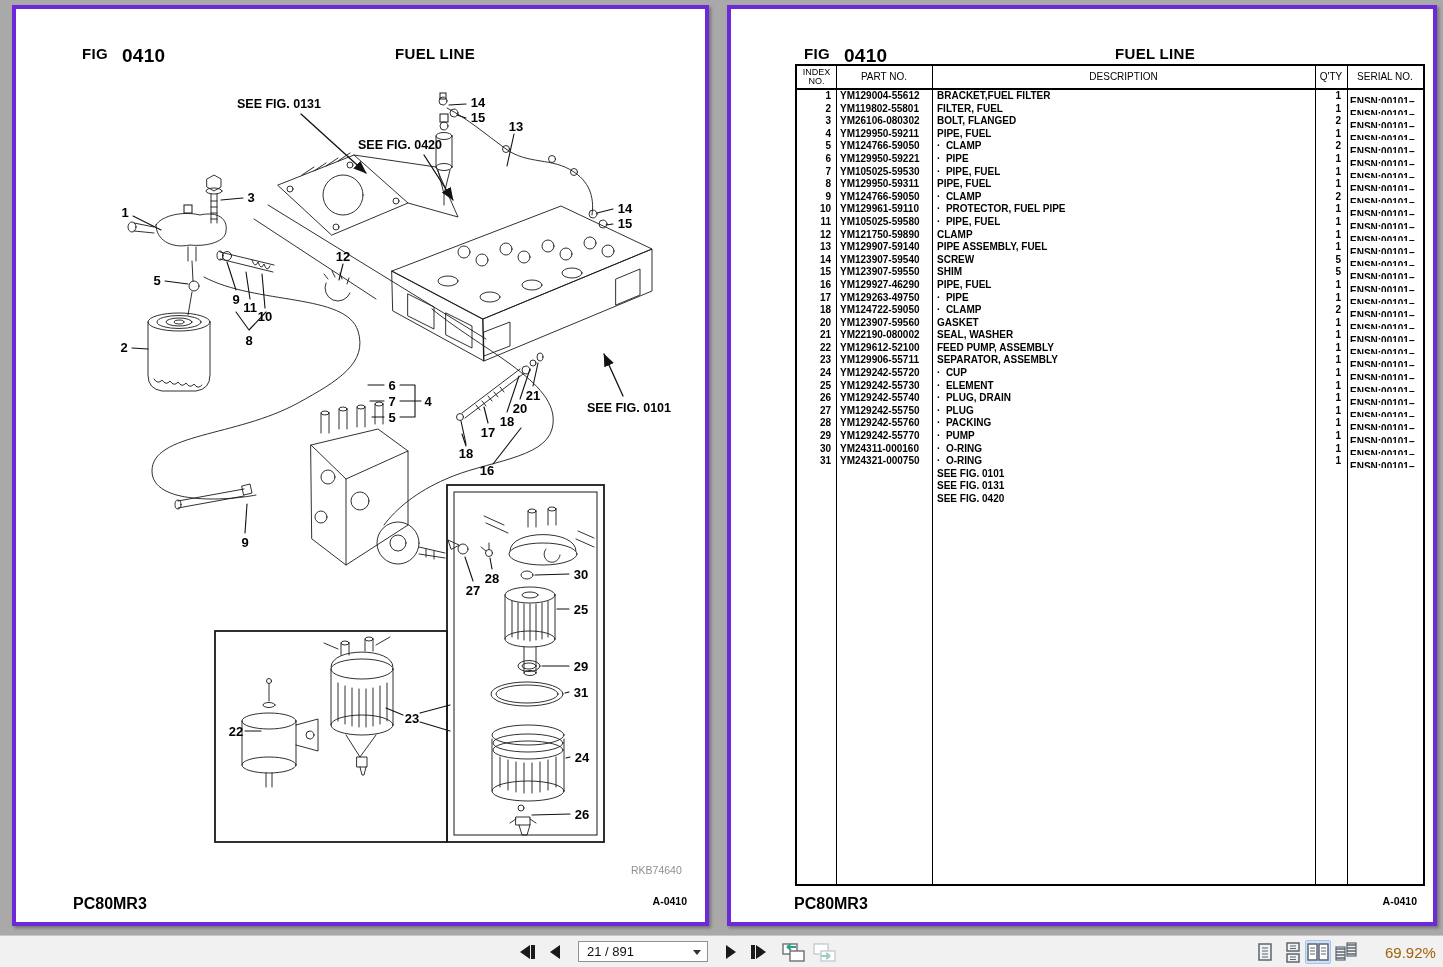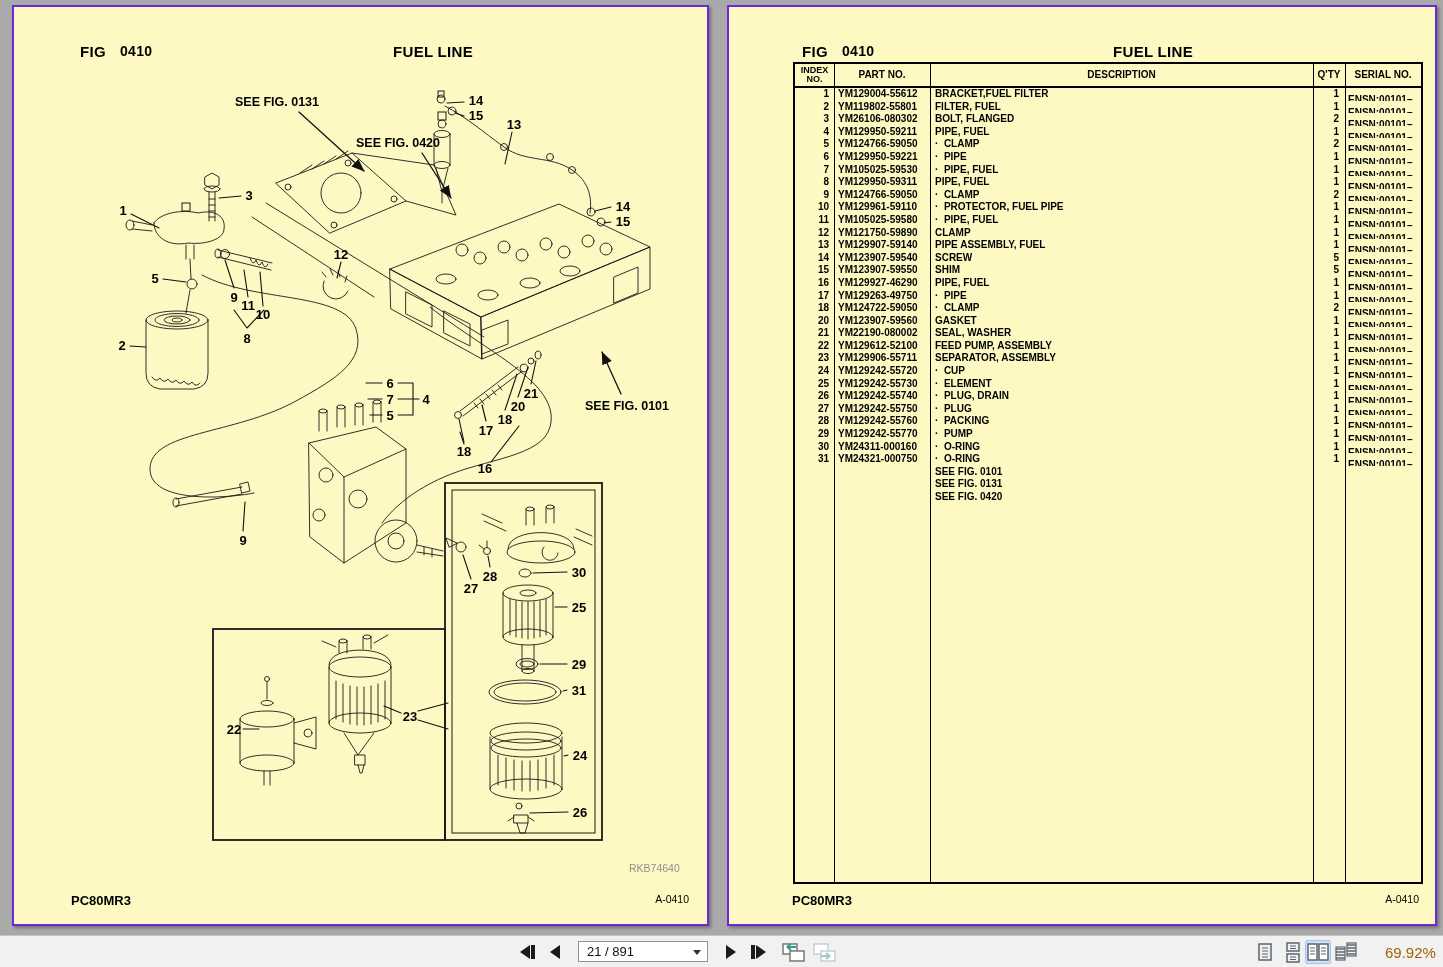--- a/index.html
+++ b/index.html
@@ -1,48 +1,48 @@
 <!DOCTYPE html>
 <html><head>
 <meta charset="utf-8">
 <style>
   html,body{margin:0;padding:0;}
   body{width:1443px;height:967px;background:#a9a9a9;position:relative;overflow:hidden;
        font-family:"Liberation Sans",sans-serif;}
-  .page{position:absolute;background:#fef9c3;border:2px solid #6d28d9;box-sizing:border-box;
+  .page{position:absolute;background:#ffffff;border:4px solid #6d28d9;box-sizing:border-box;
         box-shadow:2px 2px 3px rgba(50,50,50,.45);}
   #page-left{left:12px;top:5px;width:697px;height:921px;}
   #page-right{left:727px;top:5px;width:710px;height:921px;}
 
   .fig-label{position:absolute;font-weight:bold;font-size:15px;letter-spacing:.3px;color:#000;}
-  .fig-num{position:absolute;font-weight:bold;font-size:14px;letter-spacing:.3px;color:#000;}
+  .fig-num{position:absolute;font-weight:bold;font-size:19px;letter-spacing:.3px;color:#000;}
   .page-title{position:absolute;font-weight:bold;font-size:15px;letter-spacing:.3px;color:#000;
               width:120px;text-align:center;}
-  .footer-left{position:absolute;left:57px;top:886px;font-weight:bold;font-size:13px;color:#000;}
-  .footer-right{position:absolute;right:18px;top:886px;font-weight:normal;font-size:10.5px;color:#000;}
+  .footer-left{position:absolute;left:57px;top:886px;font-weight:bold;font-size:16px;color:#000;}
+  .footer-right{position:absolute;right:18px;top:886px;font-weight:bold;font-size:10.5px;color:#000;}
   #page-right .footer-left{left:63px;}
   #page-right .footer-right{right:16px;}
   .drawing-code{position:absolute;left:615px;top:855px;font-size:10.5px;color:#8f8f8f;text-align:center;}
 
   #diagram-svg{position:absolute;left:0;top:0;}
   #diagram-svg path,#diagram-svg line,#diagram-svg circle,#diagram-svg ellipse,#diagram-svg polygon
     {stroke:#1a1a1a;stroke-width:.9;fill:none;stroke-linecap:round;stroke-linejoin:round;}
   .callout{font:bold 13px "Liberation Sans",sans-serif;text-anchor:middle;fill:#000;stroke:none !important;}
   .seefig{font:bold 12.5px "Liberation Sans",sans-serif;text-anchor:middle;fill:#000;stroke:none !important;}
   .leader{stroke:#111 !important;stroke-width:1.1 !important;}
   .arrowline{stroke:#111 !important;stroke-width:1.3 !important;}
   .boxline{stroke-width:1.8 !important;}
 
   
   #parts-table{position:absolute;left:64px;top:55px;width:630px;height:822px;
                border:2px solid #000;box-sizing:border-box;}
   .vline{position:absolute;top:0;bottom:0;width:1px;background:#000;}
   .thead{position:absolute;left:0;top:0;right:0;height:22px;border-bottom:2px solid #000;
          display:grid;grid-template-columns:39px 96px 383px 32px 76px;align-items:center;}
-  .th{font-weight:bold;font-size:10px;text-align:center;color:#000;line-height:10px;}
+  .th{font-weight:normal;font-size:10px;text-align:center;color:#000;line-height:10px;}
   .th.idx{font-size:9px;line-height:9.5px;}
   #rows{position:absolute;left:0;top:24px;right:0;}
   .prow{display:grid;grid-template-columns:39px 96px 383px 32px 76px;height:12.6px;
         font-weight:bold;font-size:10px;line-height:12.6px;color:#000;}
   .prow .c{overflow:hidden;white-space:pre;}
   .c.i{text-align:right;padding-right:5px;}
   .c.p{padding-left:4px;}
   .c.d{padding-left:5px;}
   .c.q{text-align:right;padding-right:6px;}
   .c.s{padding-left:3px;margin-top:6px;}

